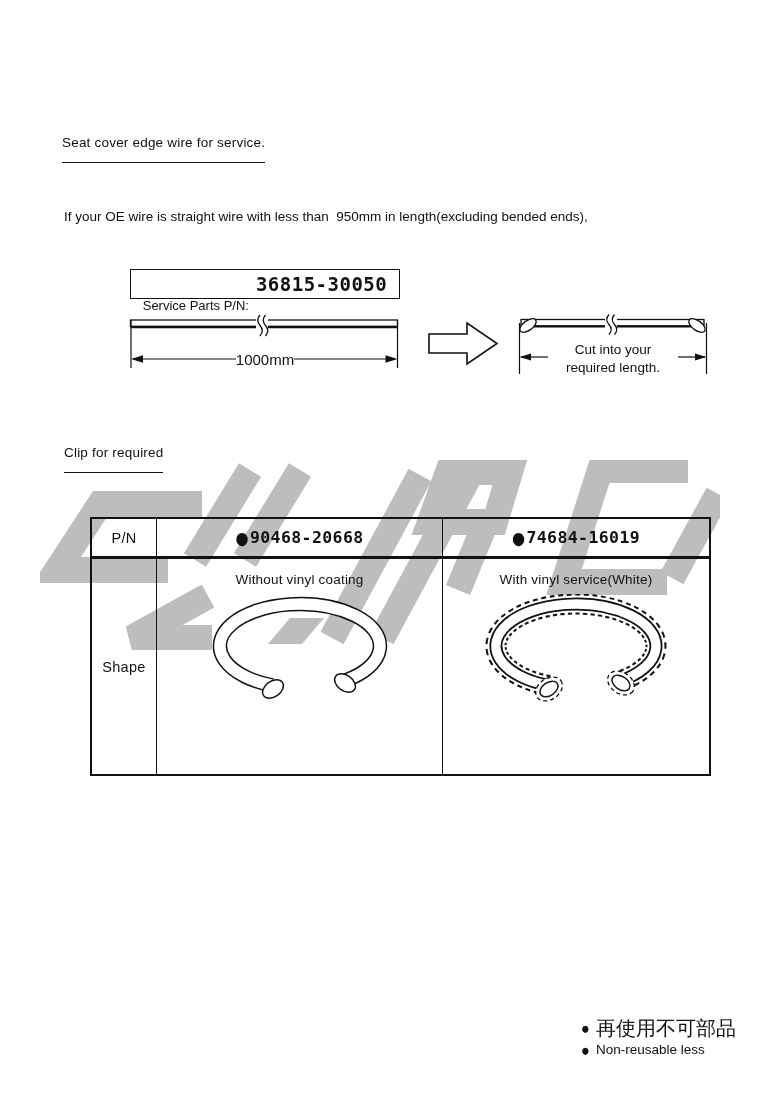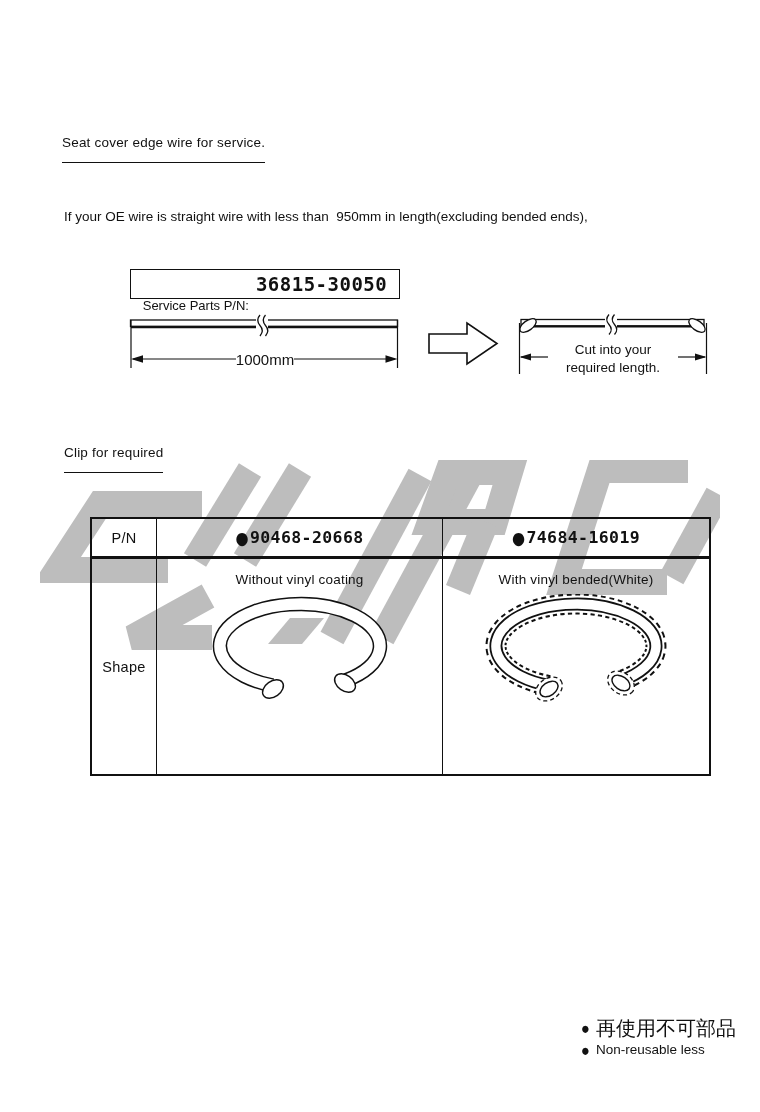--- a/index.html
+++ b/index.html
@@ -141,21 +141,21 @@
     <div class="coating">Without vinyl coating</div>
     <svg class="clip-svg" width="190" height="112" viewBox="0 0 190 112">
       <path d="M 67.7,91.5 A 80,42 0 1 1 140.9,86.4" fill="none" stroke="#111" stroke-width="14.5"></path>
       <path d="M 67.7,91.5 A 80,42 0 1 1 140.9,86.4" fill="none" stroke="#fff" stroke-width="11.5"></path>
       <ellipse cx="68" cy="95" rx="11.5" ry="7.8" transform="rotate(-35 68 95)" fill="#fff" stroke="#111" stroke-width="1.4"></ellipse>
       <ellipse cx="140" cy="89" rx="11.5" ry="7.8" transform="rotate(35 140 89)" fill="#fff" stroke="#111" stroke-width="1.4"></ellipse>
     </svg>
   </div>
 
   <div class="ct-cell shape-cell last">
-    <div class="coating">With vinyl bended(White)</div>
+    <div class="coating">With vinyl service(White)</div>
     <svg class="clip-svg" width="190" height="112" viewBox="0 0 190 112">
       <path d="M 67.7,91.5 A 80,42 0 1 1 140.9,86.4" fill="none" stroke="#111" stroke-width="21" stroke-dasharray="4.5,3.5"></path>
       <path d="M 67.7,91.5 A 80,42 0 1 1 140.9,86.4" fill="none" stroke="#fff" stroke-width="17"></path>
       <path d="M 67.7,91.5 A 80,42 0 1 1 140.9,86.4" fill="none" stroke="#111" stroke-width="13"></path>
       <path d="M 67.7,91.5 A 80,42 0 1 1 140.9,86.4" fill="none" stroke="#fff" stroke-width="9.5"></path>
       <ellipse cx="68" cy="95" rx="14.5" ry="10.5" transform="rotate(-35 68 95)" fill="#fff" stroke="#111" stroke-width="1.3" stroke-dasharray="4,3"></ellipse>
       <ellipse cx="68" cy="95" rx="10" ry="6.5" transform="rotate(-35 68 95)" fill="#fff" stroke="#111" stroke-width="1.4"></ellipse>
       <ellipse cx="140" cy="89" rx="14.5" ry="10.5" transform="rotate(35 140 89)" fill="#fff" stroke="#111" stroke-width="1.3" stroke-dasharray="4,3"></ellipse>
       <ellipse cx="140" cy="89" rx="10" ry="6.5" transform="rotate(35 140 89)" fill="#fff" stroke="#111" stroke-width="1.4"></ellipse>
     </svg>

